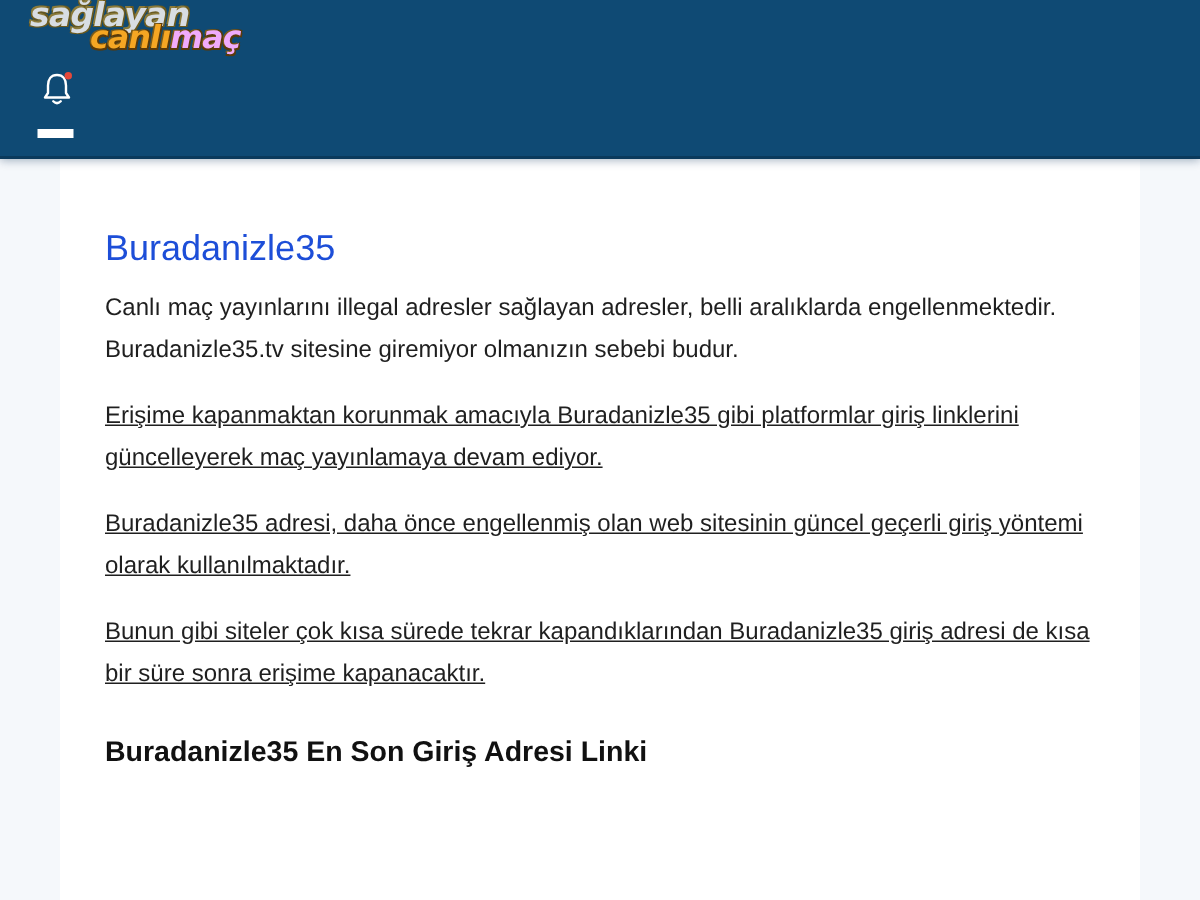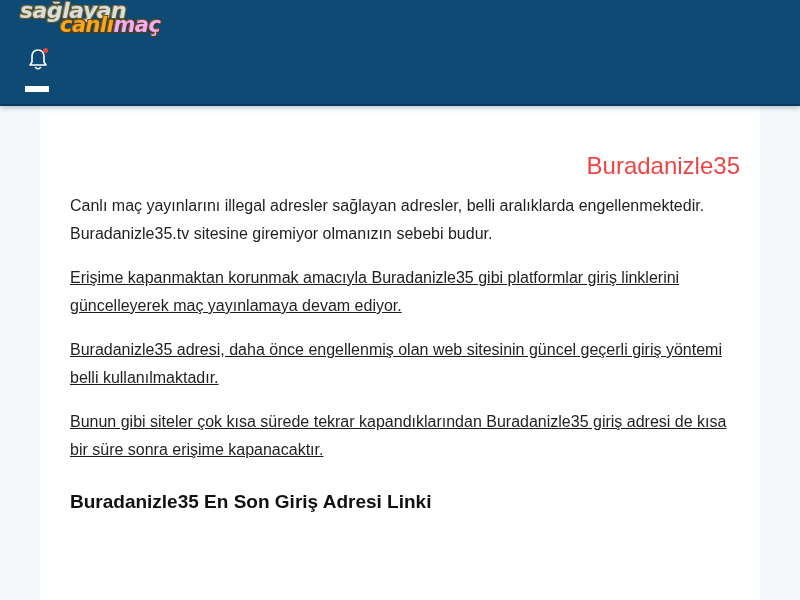--- a/index.html
+++ b/index.html
@@ -50,22 +50,21 @@
       background: #ffffff; cursor: pointer;
     }
     .card {
       position: absolute; left: 40px; top: 106px; width: 720px; height: 494px;
       background: #ffffff;
       overflow: hidden;
     }
     .content { position: absolute; left: 30px; top: 46px; width: 670px; }
     h1 {
       margin: 0; font-weight: normal; font-size: 24px; line-height: 28px;
-      color: #ef4444;
-      text-align: right;
+      color: #1d4ed8;
     }
     p {
       margin: 12px 0 0 0; font-size: 16px; line-height: 28px; color: #1f1f1f;
     }
     p + p { margin-top: 16px; text-decoration: underline; }
     h2 {
       margin: 26px 0 0 0; font-size: 19px; font-weight: bold; line-height: 24px; color: #111;
     }
   </style>
 </head>
@@ -87,17 +86,17 @@
 
   <div class="hamburger"></div>
   <div class="bottom-line"></div>
 </div>
 
 <div class="card">
   <div class="content">
     <h1>Buradanizle35</h1>
     <p>Canlı maç yayınlarını illegal adresler sağlayan adresler, belli aralıklarda engellenmektedir. Buradanizle35.tv sitesine giremiyor olmanızın sebebi budur.</p>
     <p>Erişime kapanmaktan korunmak amacıyla Buradanizle35 gibi platformlar giriş linklerini güncelleyerek maç yayınlamaya devam ediyor.</p>
-    <p>Buradanizle35 adresi, daha önce engellenmiş olan web sitesinin güncel geçerli giriş yöntemi belli kullanılmaktadır.</p>
+    <p>Buradanizle35 adresi, daha önce engellenmiş olan web sitesinin güncel geçerli giriş yöntemi olarak kullanılmaktadır.</p>
     <p>Bunun gibi siteler çok kısa sürede tekrar kapandıklarından Buradanizle35 giriş adresi de kısa bir süre sonra erişime kapanacaktır.</p>
     <h2>Buradanizle35 En Son Giriş Adresi Linki</h2>
   </div>
 </div>
 
 </body></html>

